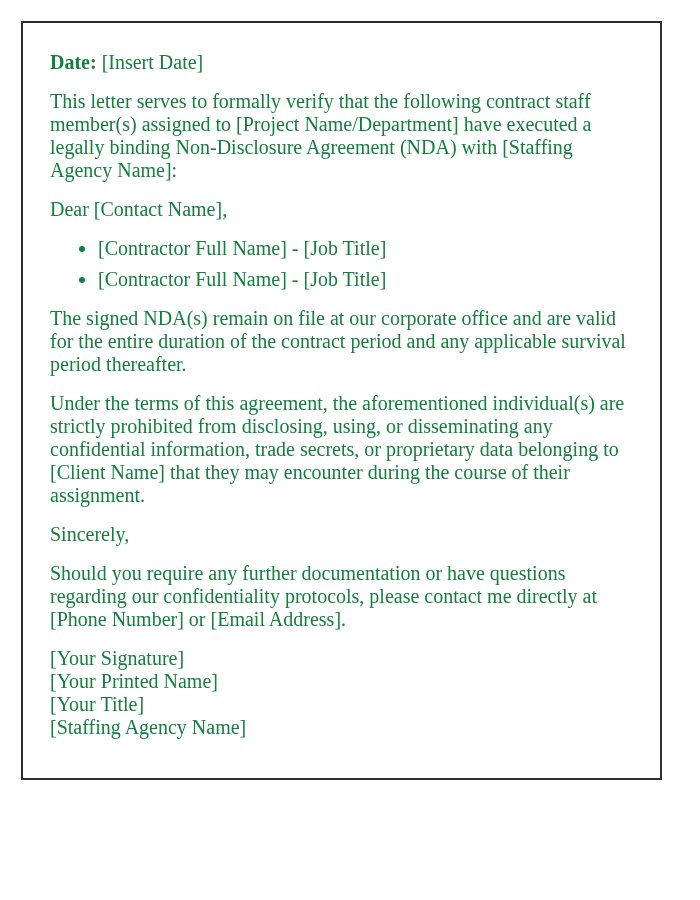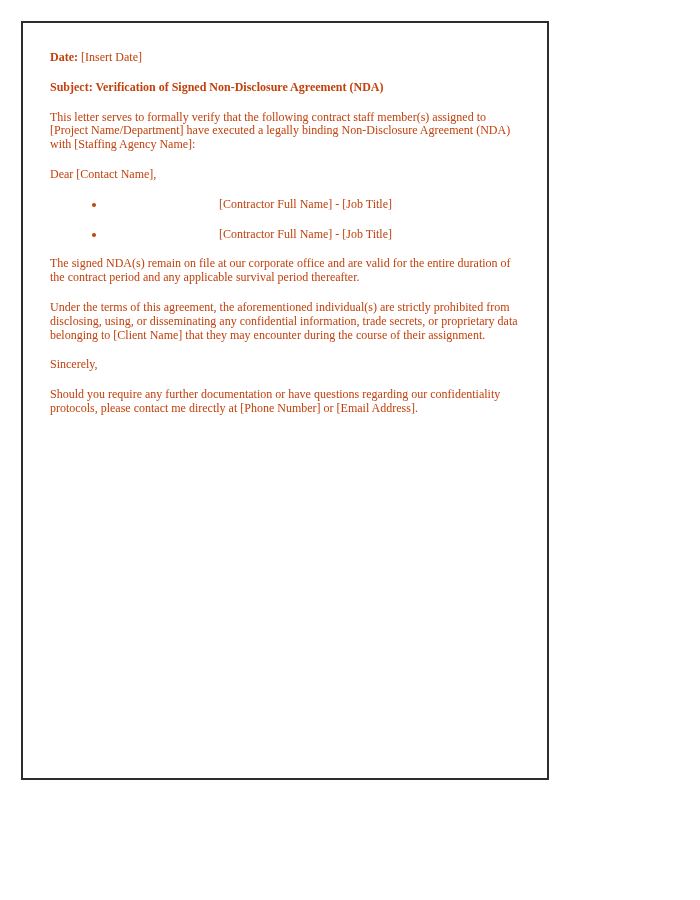--- a/index.html
+++ b/index.html
@@ -11,73 +11,77 @@
     position: relative;
     width: 700px;
     height: 900px;
     background: #ffffff;
     overflow: hidden;
   }
   .letter {
     position: absolute;
     left: 21px;
     top: 21px;
-    width: 528px;
+    width: 641px;
     height: 759px;
     box-sizing: border-box;
     border: 2px solid #2d2d2d;
     padding: 28px 26px 0 27px;
     background: #ffffff;
     font-family: "Liberation Serif", "DejaVu Serif", serif;
-    font-size: 12px;
+    font-size: 20px;
     line-height: 1.15;
-    color: #c2410c;
+    color: #15803d;
   }
   .letter p {
     margin: 0 0 16px 0;
   }
   .letter strong {
     font-weight: bold;
   }
   .subject {
     font-weight: bold;
   }
   ul.contractor-list {
     margin: 16px 0;
     padding-left: 40px;
     list-style-type: disc;
   }
   ul.contractor-list li {
-    margin: 16px;
-    text-align: center;
+    margin: 8px;
   }
 </style>
 </head>
 <body>
 
 <div class="viewport">
   <div class="letter">
 
     <p><strong>Date:</strong> <span>[Insert Date]</span></p>
 
 
-    <p class="subject">Subject: Verification of Signed Non-Disclosure Agreement (NDA)</p>
 
     <p>This letter serves to formally verify that the following contract staff member(s) assigned to [Project Name/Department] have executed a legally binding Non-Disclosure Agreement (NDA) with [Staffing Agency Name]:</p>
 
     <p>Dear [Contact Name],</p>
 
     <ul class="contractor-list">
       <li>[Contractor Full Name] - [Job Title]</li>
       <li>[Contractor Full Name] - [Job Title]</li>
     </ul>
 
     <p>The signed NDA(s) remain on file at our corporate office and are valid for the entire duration of the contract period and any applicable survival period thereafter.</p>
 
     <p>Under the terms of this agreement, the aforementioned individual(s) are strictly prohibited from disclosing, using, or disseminating any confidential information, trade secrets, or proprietary data belonging to [Client Name] that they may encounter during the course of their assignment.</p>
 
     <p>Sincerely,</p>
 
     <p>Should you require any further documentation or have questions regarding our confidentiality protocols, please contact me directly at [Phone Number] or [Email Address].</p>
 
+    <p class="sig-block">
+      <span>[Your Signature]</span><br>
+      <span>[Your Printed Name]</span><br>
+      <span>[Your Title]</span><br>
+      <span>[Staffing Agency Name]</span>
+    </p>
 
   </div>
 </div>
 
 </body></html>

